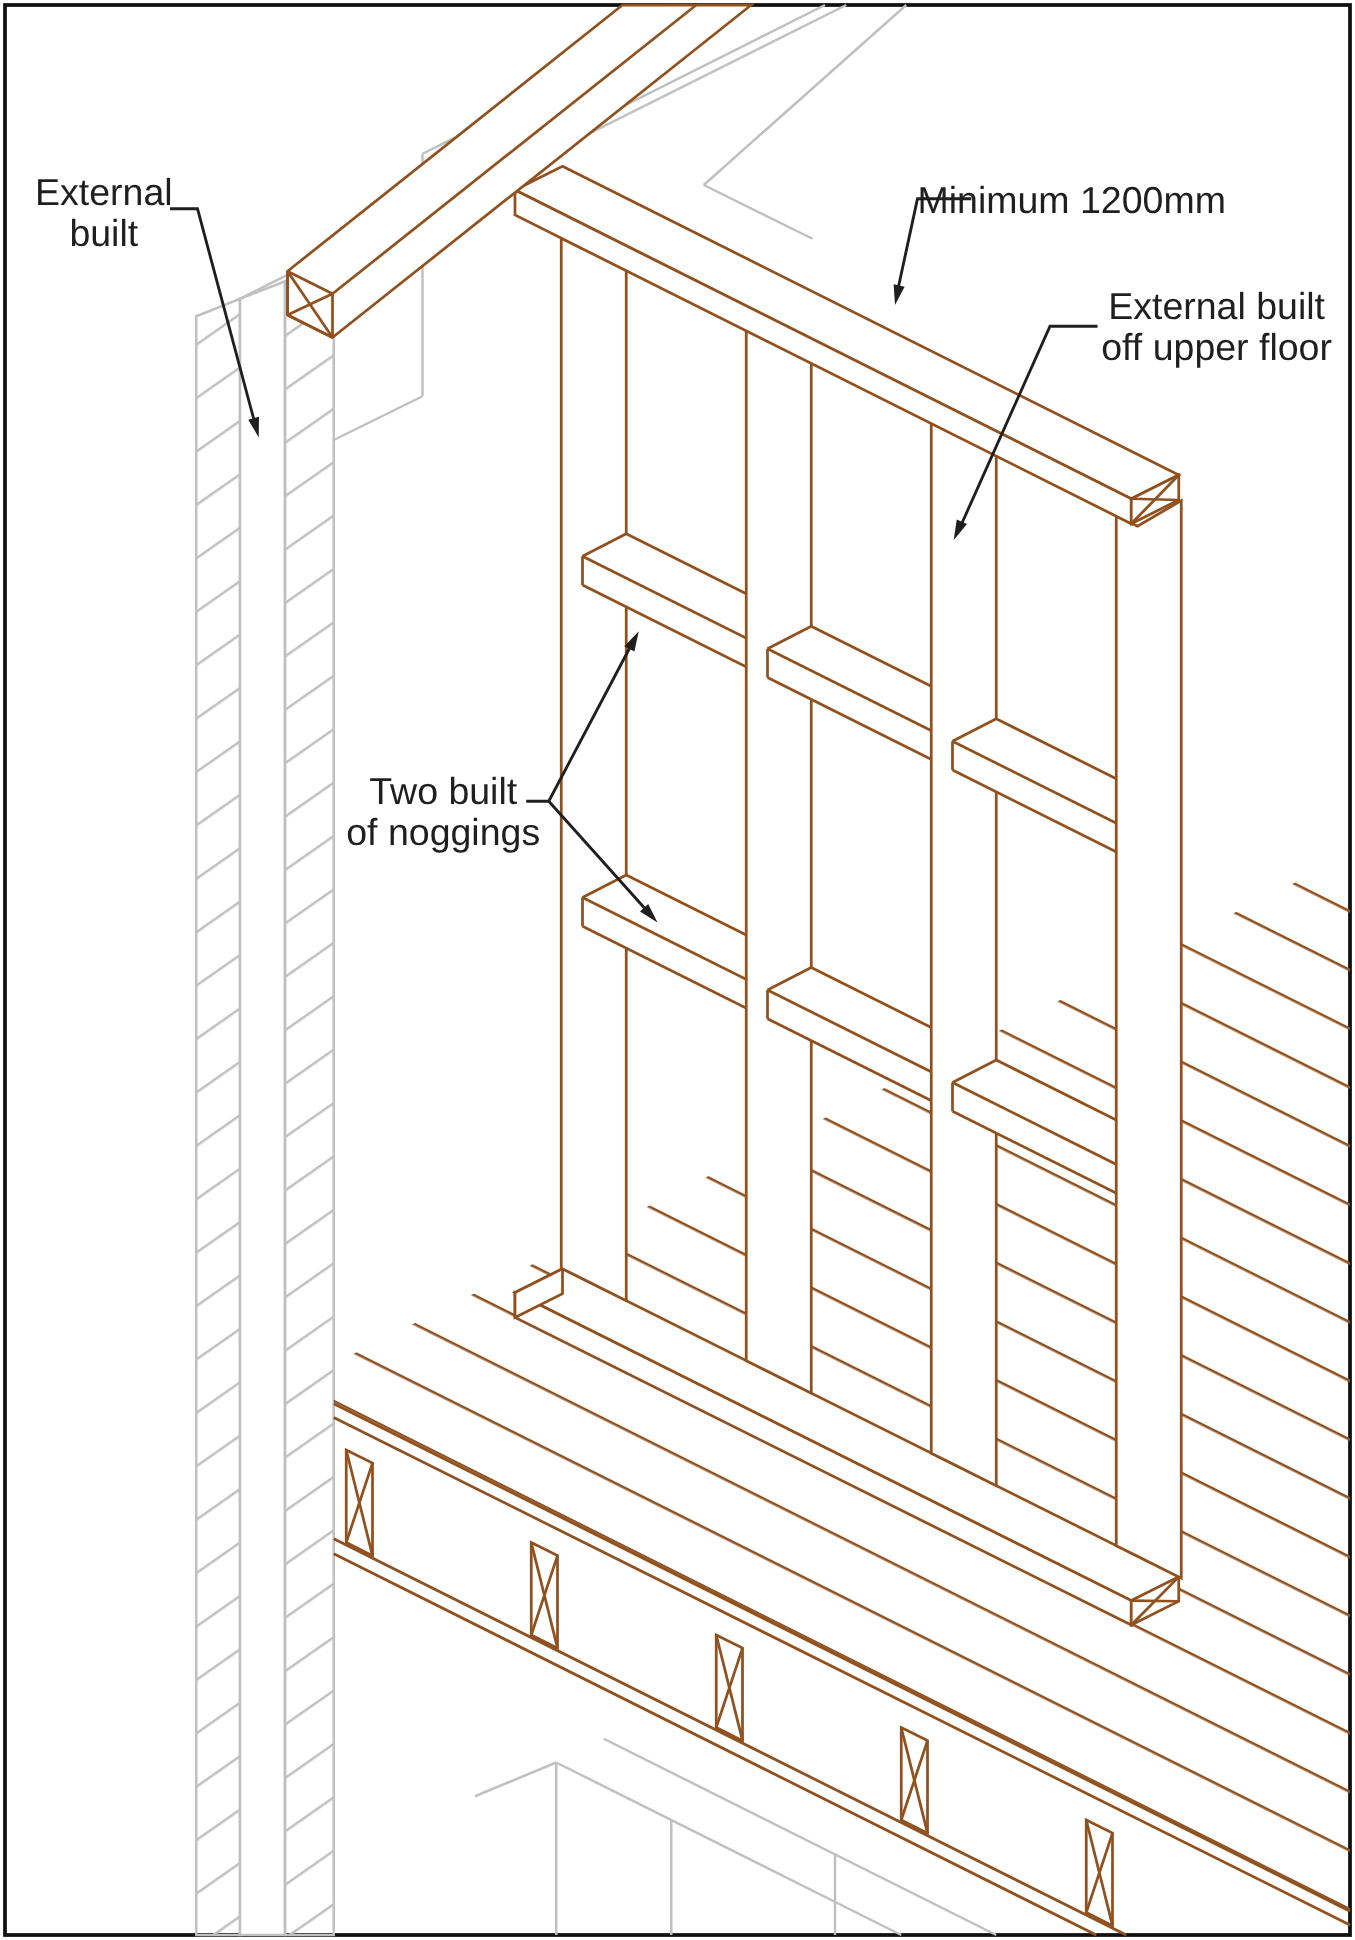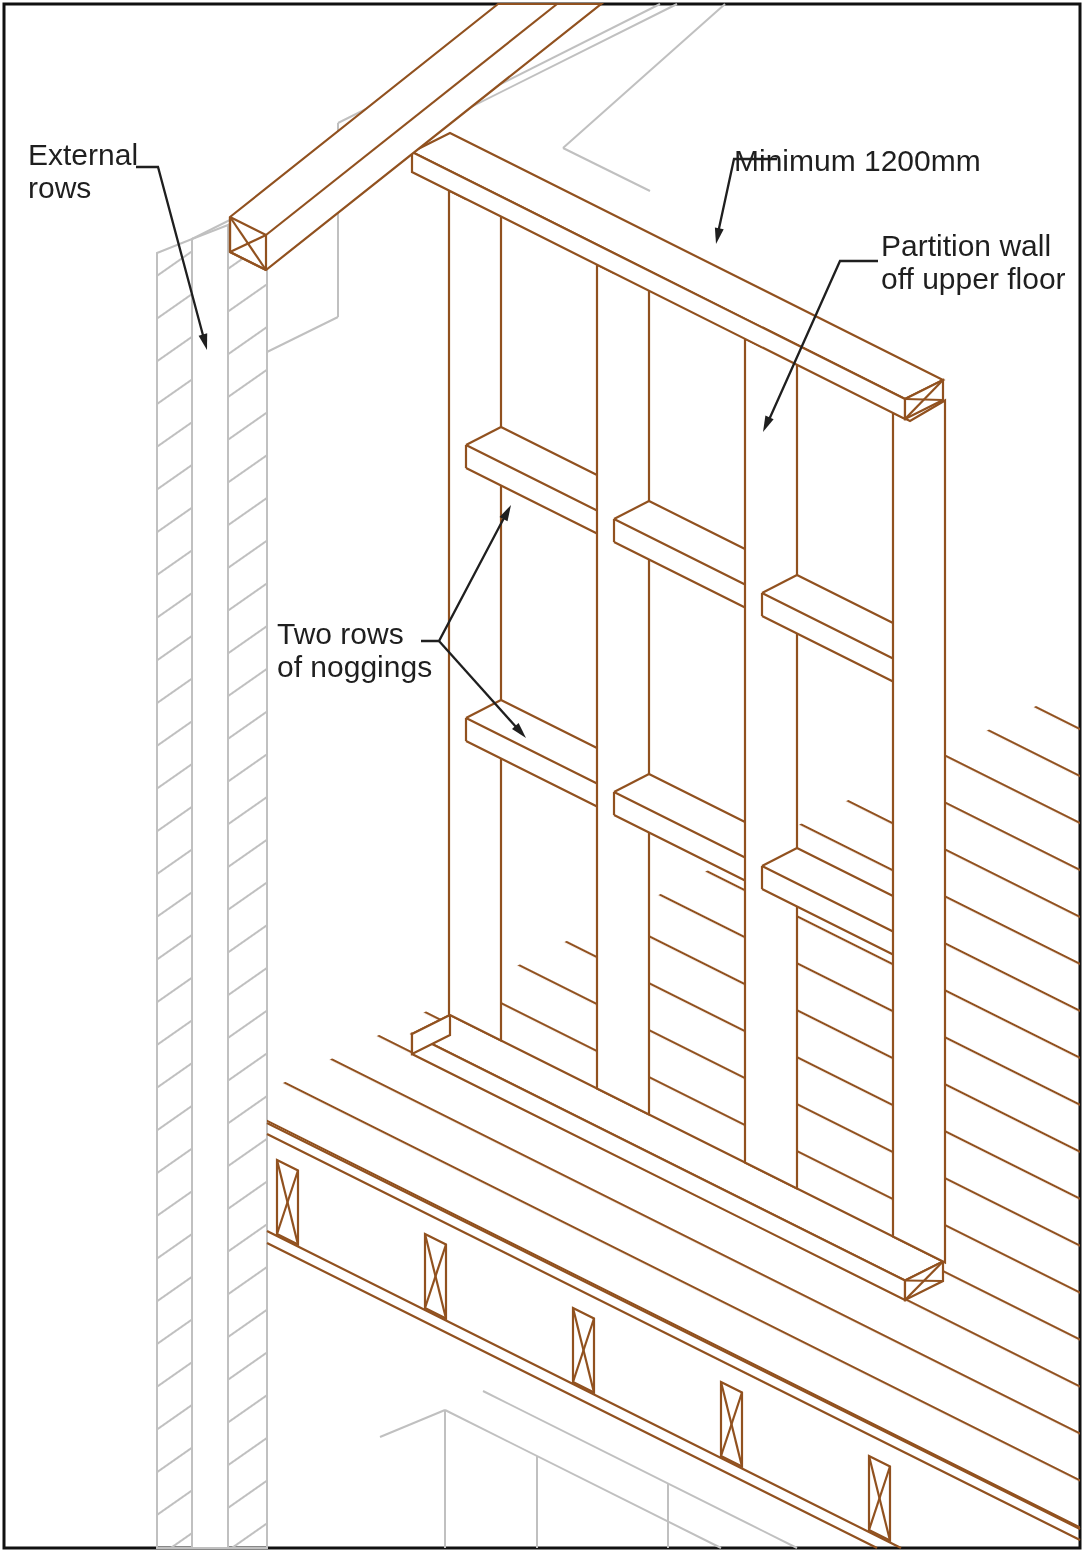--- a/index.html
+++ b/index.html
@@ -1,17 +1,17 @@
 <!DOCTYPE html>
 <html><head>
 <meta charset="utf-8">
 <style>
   html,body{margin:0;padding:0;background:#ffffff;}
   #page{position:relative;width:1084px;height:1552px;background:#ffffff;overflow:hidden;
-        font-family:"Liberation Sans","DejaVu Sans",sans-serif;}
+        font-family:"Liberation Sans","DejaVu Sans",sans-serif;text-align:center;}
   #drawing{position:absolute;left:0;top:0;}
   .lbl{position:absolute;color:#1f1f1f;font-size:30px;line-height:33px;white-space:nowrap;}
   .lbl span{display:block;}
 </style>
 </head>
 <body>
 
 <div id="page">
 
 <svg id="drawing" width="1084" height="1552" viewBox="0 0 1084 1552">
@@ -181,30 +181,30 @@
     <path d="M207,350 L198.6,335.7 L207.2,333.3 Z"></path>
     <path d="M716,244 L714.9,227.4 L723.7,229.3 Z"></path>
     <path d="M763,432 L765.4,415.6 L773.6,419.2 Z"></path>
     <path d="M511,505 L507.5,521.2 L499.5,517 Z"></path>
     <path d="M526,738 L512,729.1 L518.6,723.1 Z"></path>
   </g>
 </svg>
 
 <div class="lbl" style="left:28px;top:138px;">
   <span>External</span>
-  <span>rows</span>
+  <span>built</span>
 </div>
 
 <div class="lbl" style="left:734px;top:144px;">
   <span>Minimum 1200mm</span>
 </div>
 
 <div class="lbl" style="left:881px;top:229px;">
-  <span>Partition wall</span>
+  <span>External built</span>
   <span>off upper floor</span>
 </div>
 
 <div class="lbl" style="left:277px;top:617px;">
-  <span>Two rows</span>
+  <span>Two built</span>
   <span>of noggings</span>
 </div>
 
 </div>
 
 </body></html>

